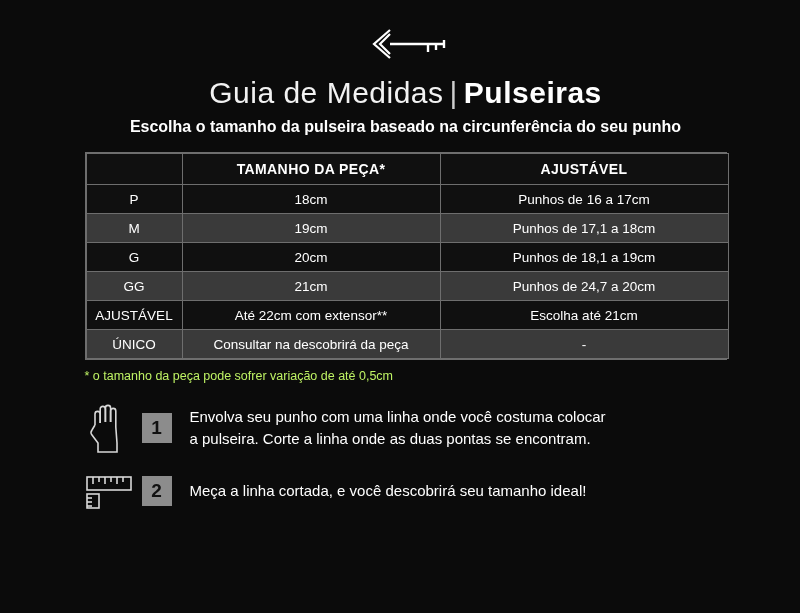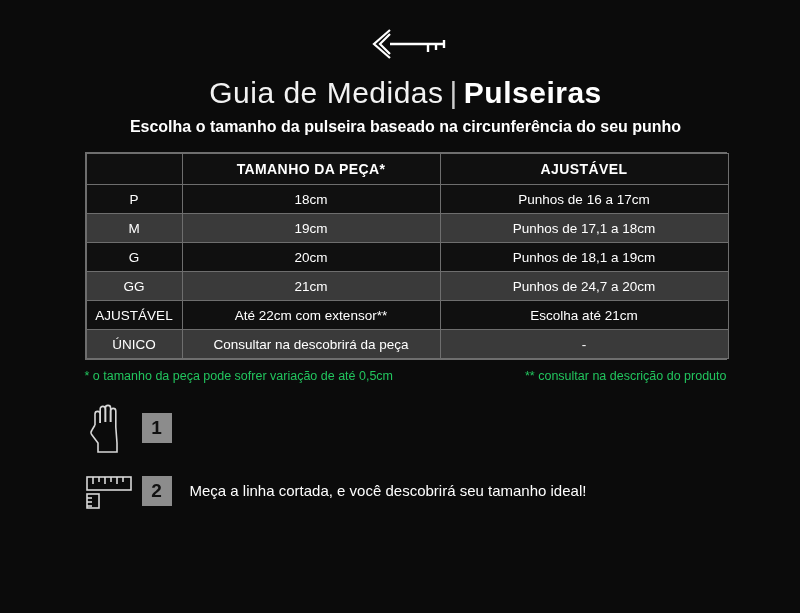--- a/index.html
+++ b/index.html
@@ -93,21 +93,21 @@
   tr.even td { background: #3a3a3a; }
   thead tr th { background: #101010; }
 
   
   .notes {
     width: 642px;
     margin: 9px auto 0 auto;
     display: flex;
     justify-content: space-between;
     font-size: 12.5px;
-    color: #22c55e;
+    color: #bef264;
   }
 
   
   .steps {
     width: 660px;
     margin: 18px auto 0 auto;
   }
   .step {
     display: flex;
     align-items: center;
@@ -205,38 +205,41 @@
           <td>ÚNICO</td>
           <td>Consultar na descobrirá da peça</td>
           <td>-</td>
         </tr>
       </tbody>
     </table>
   </div>
 
   <div class="notes">
     <span>* o tamanho da peça pode sofrer variação de até 0,5cm</span>
-    <span>** consultar na descrição do produto</span>
   </div>
 
   <div class="steps">
 
     <div class="step">
       <div class="step-icon">
         <svg width="46" height="54" viewBox="0 0 46 54">
           <g fill="none" stroke="#d8d8d8" stroke-width="1.6">
             <path d="M9 24 L9 13 a2.6 2.6 0 0 1 5.2 0 L14.2 22"></path>
             <path d="M14.2 22 L14.2 8 a2.6 2.6 0 0 1 5.2 0 L19.4 21"></path>
             <path d="M19.4 21 L19.4 7 a2.6 2.6 0 0 1 5.2 0 L24.6 21"></path>
             <path d="M24.6 21 L24.6 10 a2.6 2.6 0 0 1 5.2 0 L29.8 26"></path>
             <path d="M9 24 L6 29 a4 4 0 0 0 0 5 L12 42 L12 51 L31 51 L31 42 L29.8 26"></path>
           </g>
         </svg>
       </div>
       <div class="step-num">1</div>
+      <div class="step-text">
+        <span class="l1">Envolva seu punho com uma linha onde você costuma colocar</span>
+        <span class="l2">a pulseira. Corte a linha onde as duas pontas se encontram.</span>
+      </div>
     </div>
 
     <div class="step">
       <div class="step-icon">
         <svg width="52" height="40" viewBox="0 0 52 40">
           <g fill="none" stroke="#d8d8d8" stroke-width="1.6">
             <rect x="4" y="6" width="44" height="13"></rect>
             <path d="M10 6 L10 13"></path>
               <path d="M16 6 L16 11"></path>
               <path d="M22 6 L22 13"></path>

